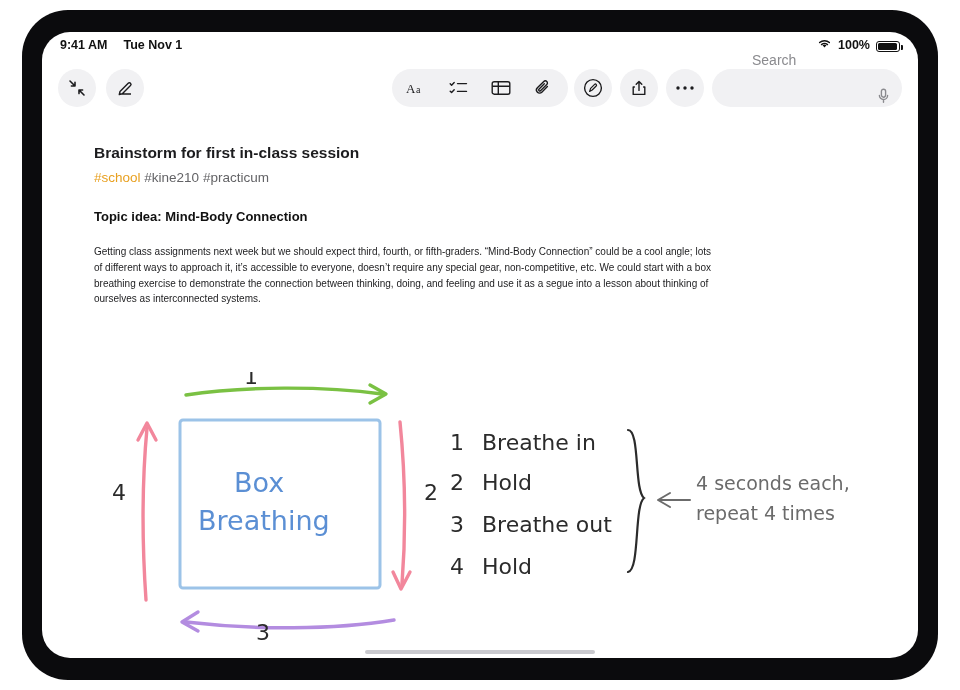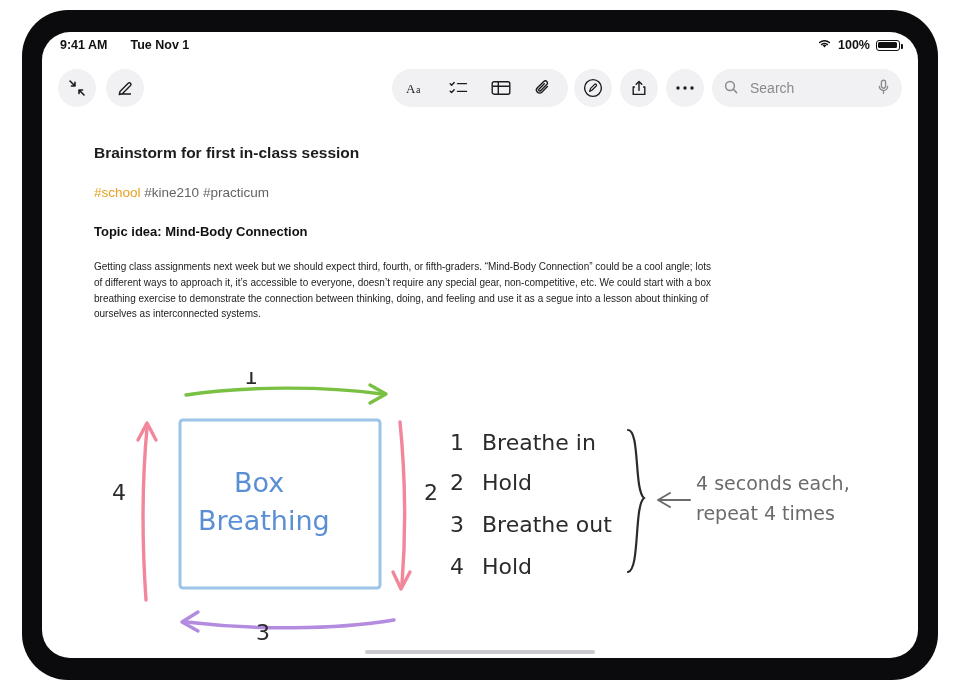--- a/index.html
+++ b/index.html
@@ -32,22 +32,22 @@
   }
   
   .status-bar {
     position: absolute; top: 0; left: 0; right: 0;
     height: 26px;
     display: flex; align-items: center;
     padding: 0 18px;
     font-size: 12.5px; font-weight: bold;
     color: #111;
   }
-  .status-left { display: flex; gap: 23px; }
-  .status-right { margin-left: auto; display: flex; align-items: center; gap: 6px; }
+  .status-left { display: flex; gap: 16px; }
+  .status-right { margin-left: auto; display: flex; align-items: flex-end; gap: 6px; }
   .wifi-glyph { font-size: 12px; }
   .battery {
     width: 24px; height: 11px;
     border: 1.4px solid #111; border-radius: 3px;
     position: relative;
     display: inline-block;
   }
   .battery::after {
     content: ""; position: absolute; right: -3.5px; top: 3px;
     width: 2px; height: 5px; background: #111; border-radius: 0 1px 1px 0;
@@ -82,23 +82,24 @@
   .fmt-group { gap: 4px; padding: 0 6px; }
   .fmt-btn {
     width: 38px; height: 38px;
     display: flex; align-items: center; justify-content: center;
     color: #1c1c1e;
   }
   .tb-right {
     margin-left: auto; display: flex; align-items: center; gap: 8px;
   }
   .search-pill {
-    width: 190px; padding: 0 12px; gap: 12px;
+    width: 190px; padding: 0 12px; gap: 20px;
     color: #8a8a8e; font-size: 14px;
-    justify-content: space-between;
+    justify-content: flex-end;
+    flex-direction: column;
   }
   .search-pill input {
     border: none; outline: none; background: transparent;
     font-family: "Liberation Sans", sans-serif;
     font-size: 14px; color: #3a3a3c; width: 110px;
   }
   .search-pill input::placeholder { color: #8a8a8e; }
 
   
   .note {
@@ -107,21 +108,21 @@
     overflow: hidden;
   }
   .note-title {
     font-size: 23px; font-weight: bold; color: #111;
     letter-spacing: -0.2px;
   }
   .note-subtitle {
     margin-top: 22px;
     font-size: 15.5px; font-weight: bold; color: #1c1c1e;
   }
-  .tags { margin-top: 23px; font-size: 13.5px; }
+  .tags { margin-top: 8px; font-size: 13.5px; }
   .tag-primary { color: #e8a020; }
   .tag-plain { color: #636366; }
   .topic {
     margin-top: 24px;
     font-size: 13px; font-weight: bold; color: #111;
   }
   .para {
     margin-top: 20px;
     font-size: 10px; line-height: 1.58; color: #1c1c1e;
     max-width: 625px;

